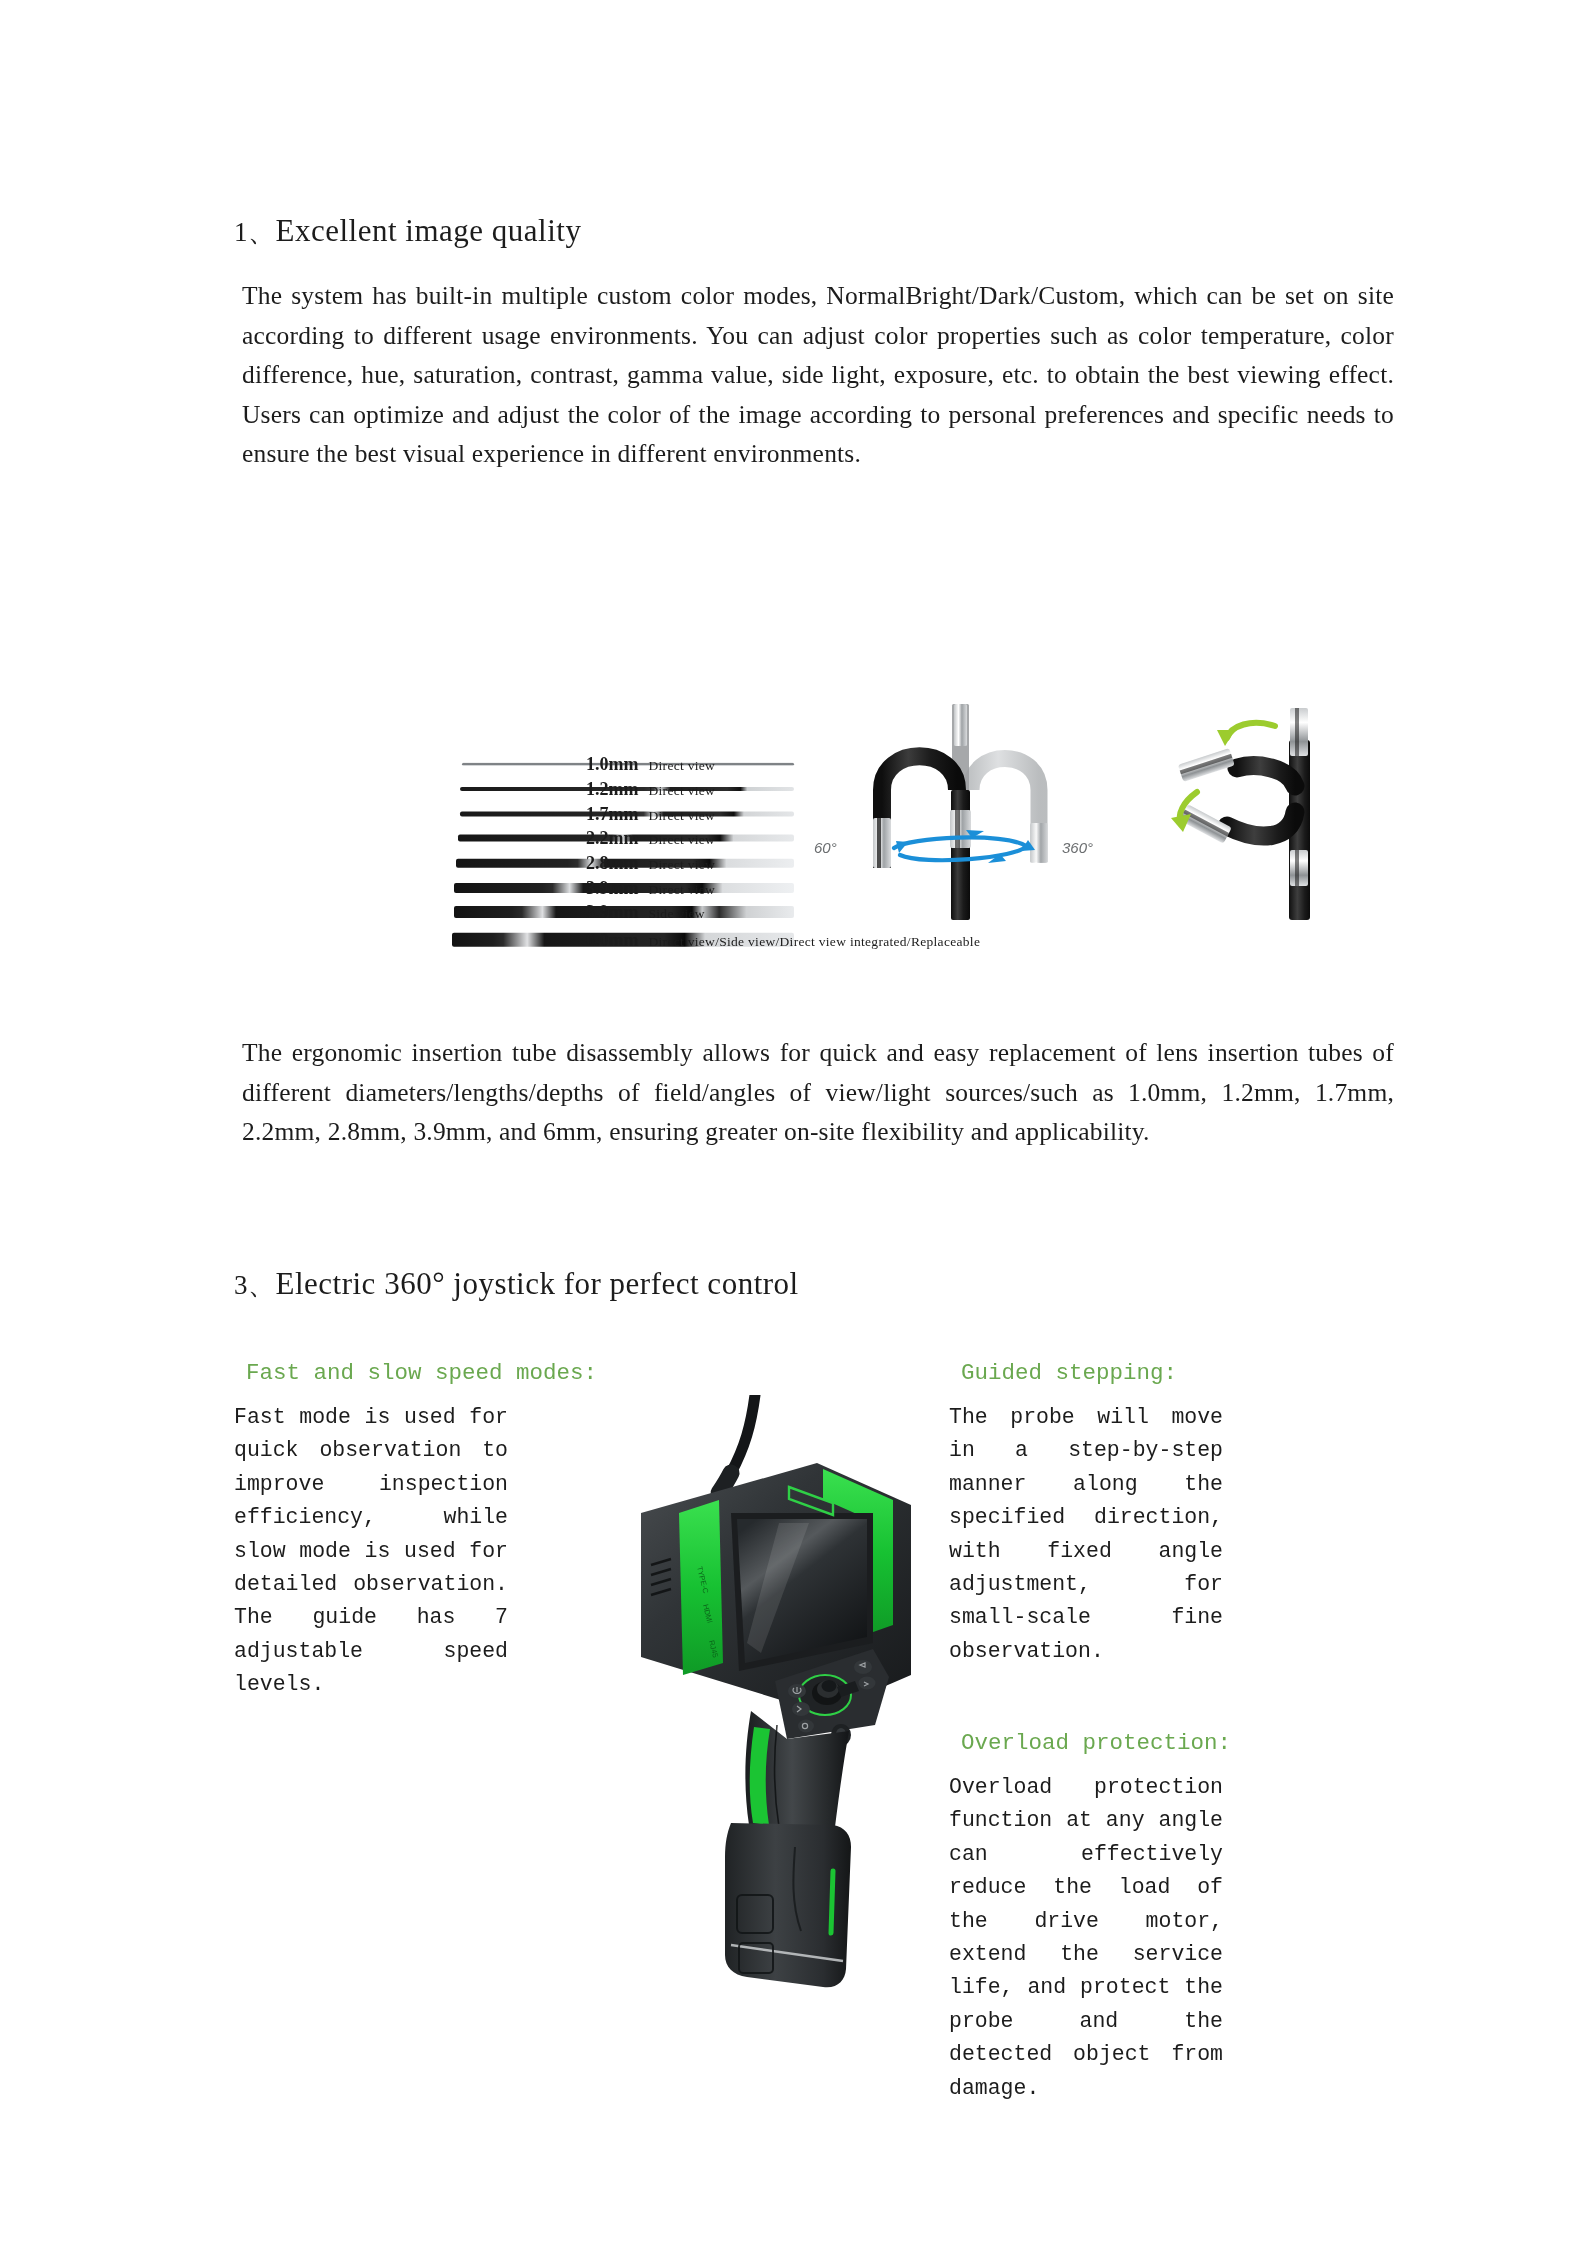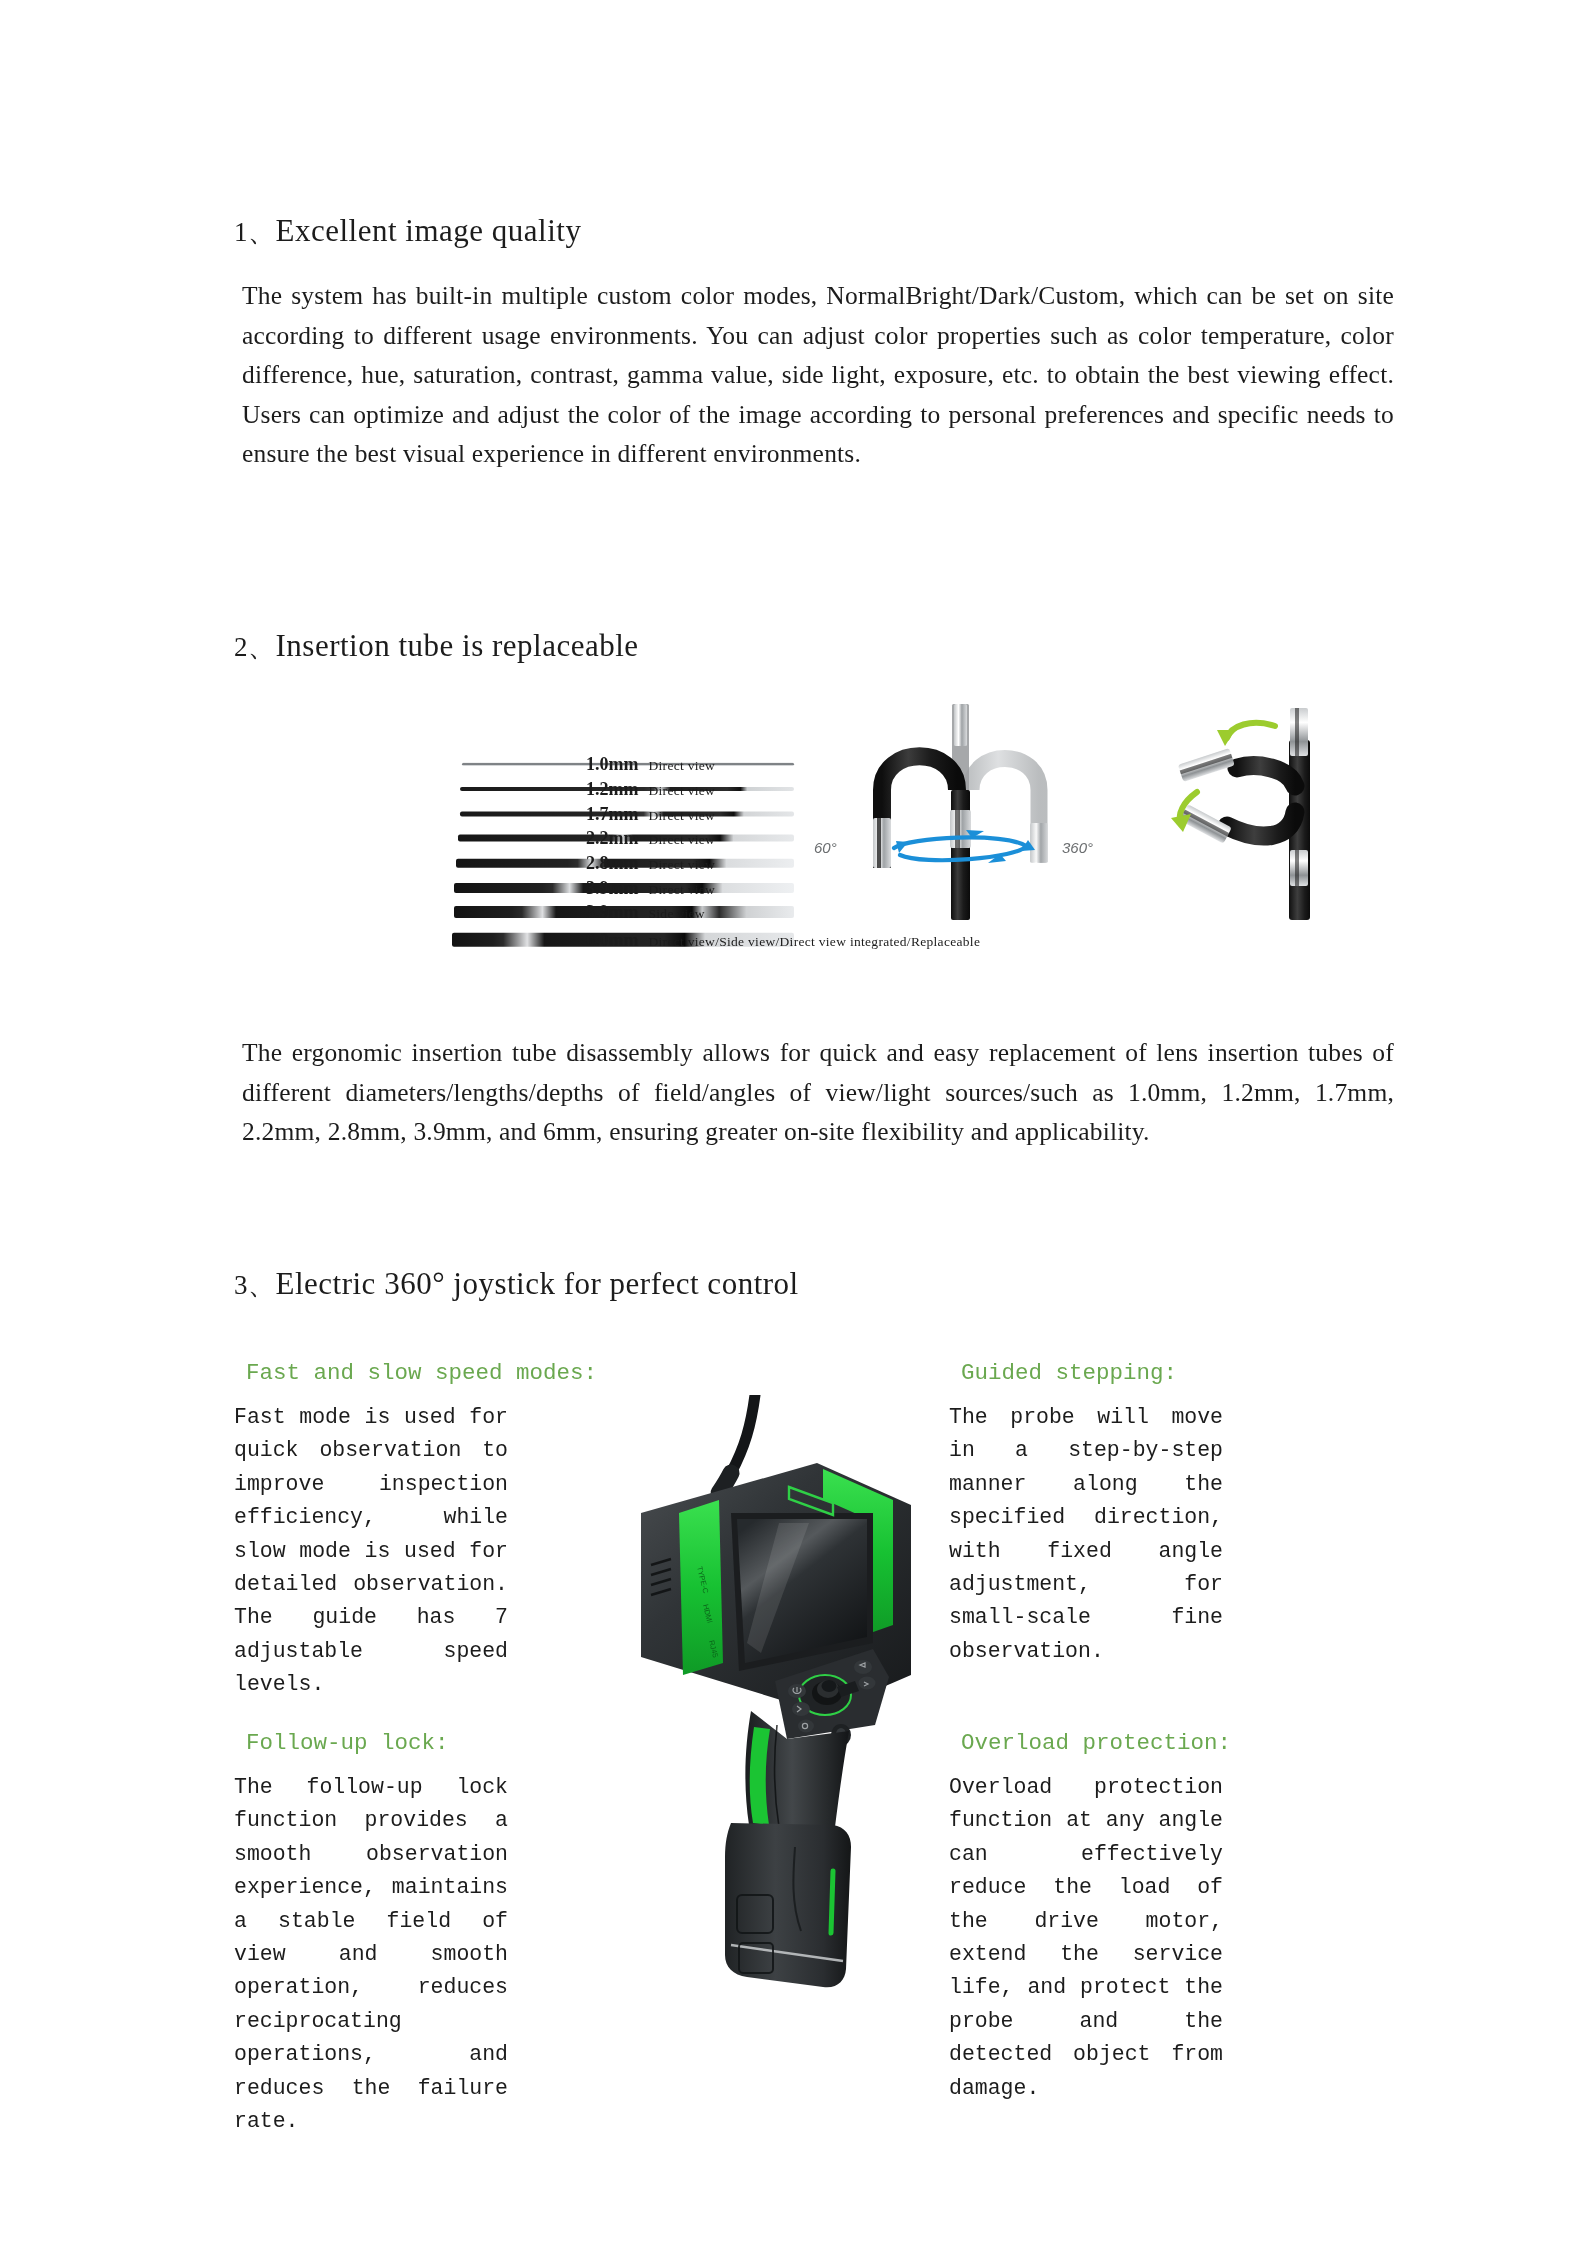--- a/index.html
+++ b/index.html
@@ -183,23 +183,20 @@
 <body>
 
 <div class="page">
 
   <h2 class="section-heading sec1-heading">
     <span class="numprefix">1、</span><span>Excellent image quality</span>
   </h2>
 
   <p class="body-par par1">The system has built-in multiple custom color modes, NormalBright/Dark/Custom, which can be set on site according to different usage environments. You can adjust color properties such as color temperature, color difference, hue, saturation, contrast, gamma value, side light, exposure, etc. to obtain the best viewing effect. Users can optimize and adjust the color of the image according to personal preferences and specific needs to ensure the best visual experience in different environments.</p>
 
-  <h2 class="section-heading sec2-heading">
-    <span class="numprefix">2、</span><span>Insertion tube is replaceable</span>
-  </h2>
 
   <div class="fig2">
 
     <div class="tubes-group">
       <div class="tube-row r0">
         <div class="tube-bar"></div>
         <div class="tube-label"><span class="dia">1.0mm</span><span class="vw">Direct view</span></div>
       </div>
       <div class="tube-row r1">
         <div class="tube-bar"></div>
@@ -452,23 +449,19 @@
   <div class="col col-left col-a">
     <h3 class="green-heading">Fast and slow speed modes:</h3>
     <p class="col-par">Fast mode is used for quick observation to improve inspection efficiency, while slow mode is used for detailed observation. The guide has 7 adjustable speed levels.</p>
   </div>
 
   <div class="col col-right col-a">
     <h3 class="green-heading">Guided stepping:</h3>
     <p class="col-par">The probe will move in a step-by-step manner along the specified direction, with fixed angle adjustment, for small-scale fine observation.</p>
   </div>
 
-  <div class="col col-left col-b">
-    <h3 class="green-heading">Follow-up lock:</h3>
-    <p class="col-par">The follow-up lock function provides a smooth observation experience, maintains a stable field of view and smooth operation, reduces reciprocating operations, and reduces the failure rate.</p>
-  </div>
 
   <div class="col col-right col-b">
     <h3 class="green-heading">Overload protection:</h3>
     <p class="col-par">Overload protection function at any angle can effectively reduce the load of the drive motor, extend the service life, and protect the probe and the detected object from damage.</p>
   </div>
 
 </div>
 
 </body></html>

